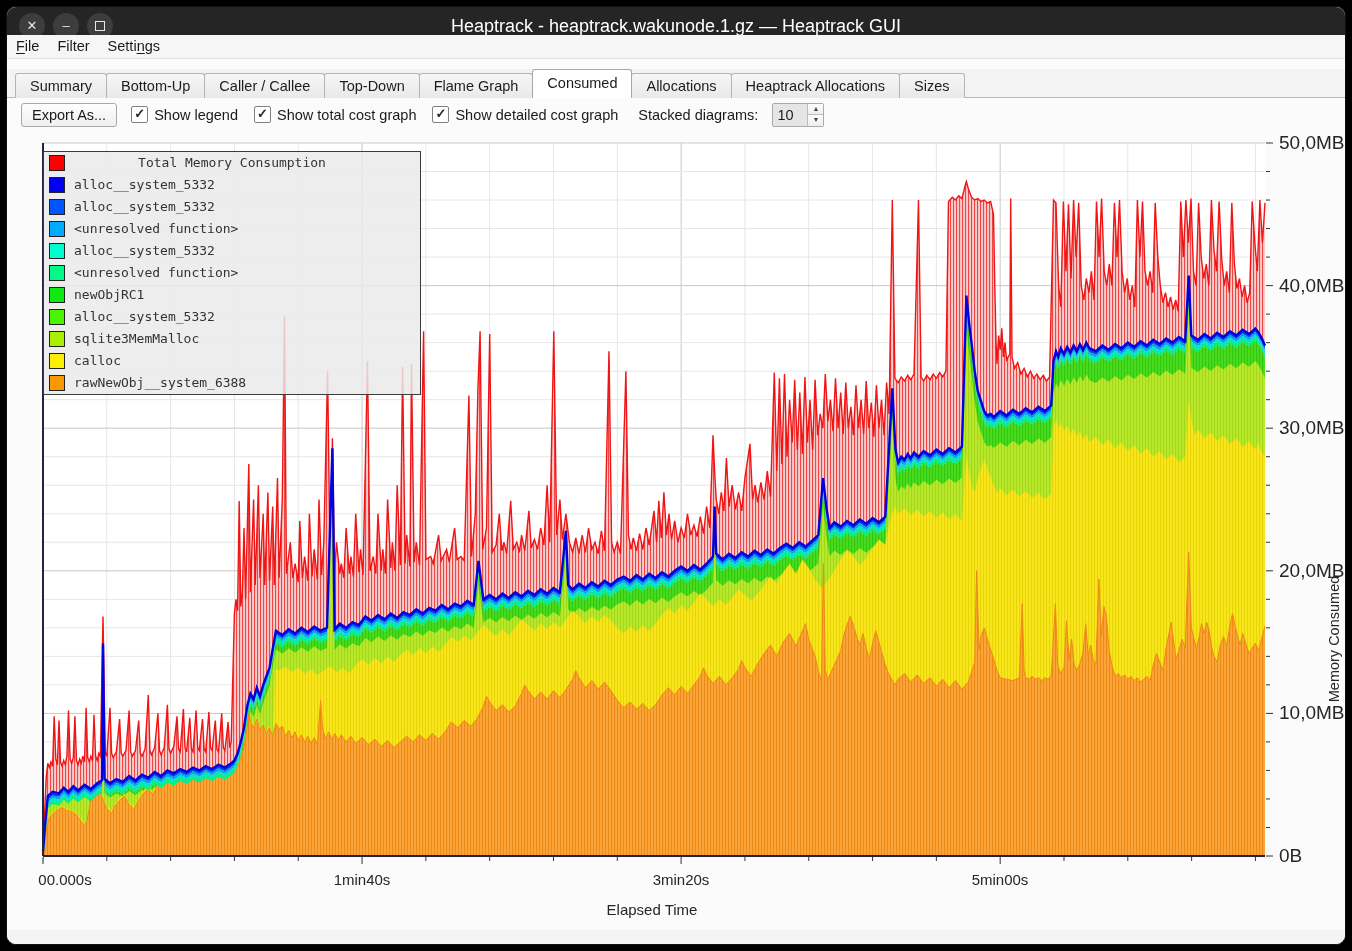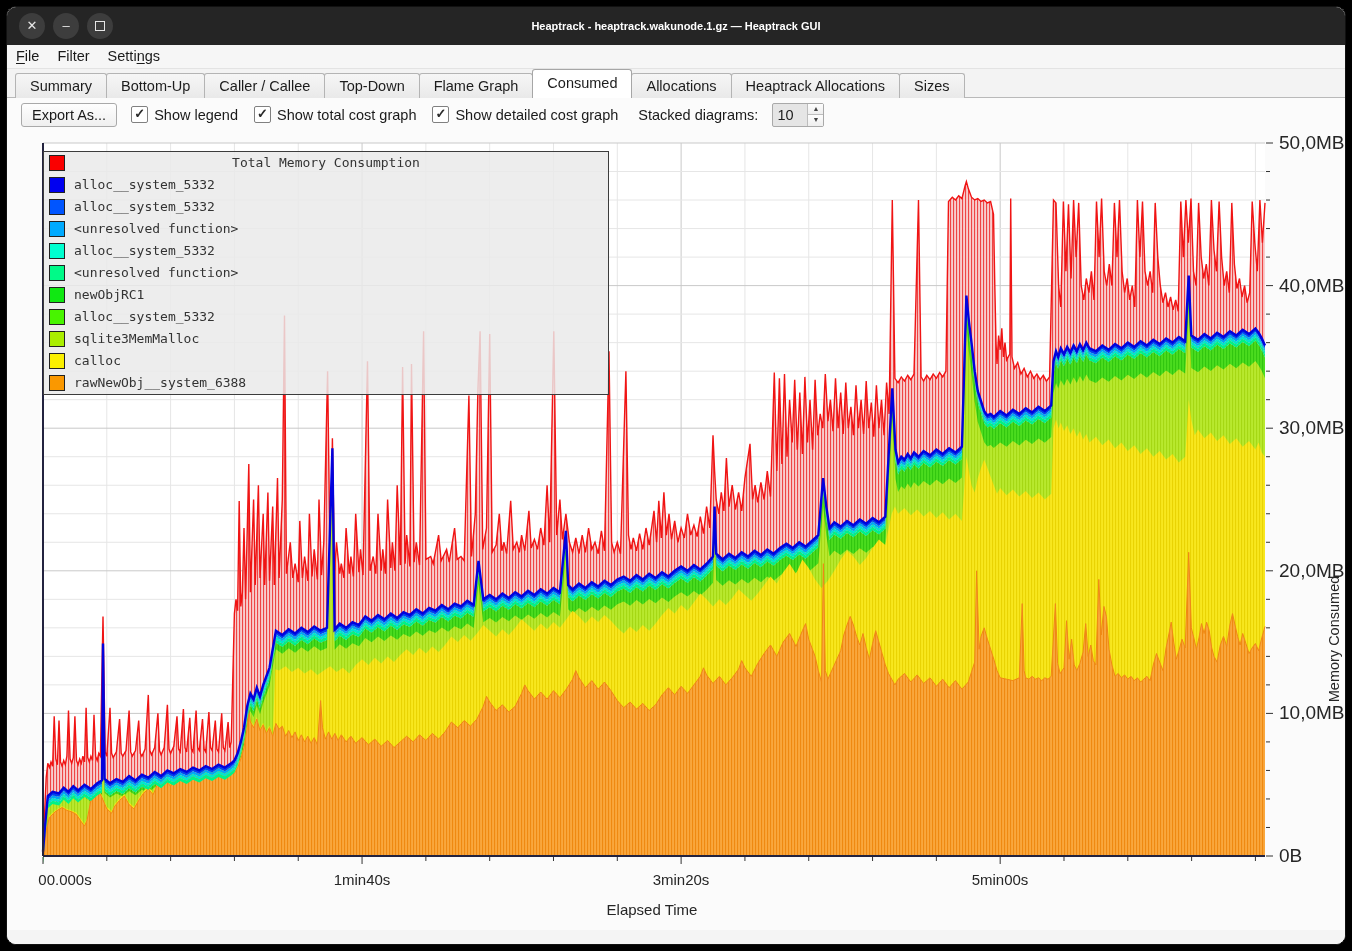--- a/index.html
+++ b/index.html
@@ -5,23 +5,23 @@
   html,body{margin:0;padding:0;background:#000;width:1352px;height:951px;overflow:hidden;
     font-family:"Liberation Sans",sans-serif;-webkit-font-smoothing:antialiased;}
   #window{position:absolute;left:6px;top:6px;width:1340px;height:939px;background:#fbfbfb;
     border-radius:10px;overflow:hidden;border:1px solid #111;box-sizing:border-box;}
   
   #titlebar{position:absolute;left:0;top:0;width:100%;height:38px;background:#252525;}
   .winbtn{position:absolute;top:6px;width:26px;height:26px;border-radius:50%;background:#3d3d3d;
     color:#e6e6e6;text-align:center;line-height:25px;font-size:13px;cursor:default;}
   .winbtn .sq{display:inline-block;width:8px;height:8px;border:1.4px solid #e6e6e6;margin-top:8px;}
   #win-title{position:absolute;left:0;right:0;top:0;height:38px;line-height:38px;text-align:center;
-    color:#fff;font-weight:bold;font-size:11px;}
-  
-  #menubar{position:absolute;left:0;top:38px;width:100%;height:24px;background:#f6f6f6;
+    color:#fff;font-weight:normal;font-size:18px;}
+  
+  #menubar{position:absolute;left:0;top:28px;width:100%;height:24px;background:#f6f6f6;
     border-bottom:1px solid #e3e3e3;box-sizing:border-box;}
   .menu-item{display:inline-block;height:24px;line-height:23px;padding:0 9px;font-size:14.5px;color:#1a1a1a;}
   .menu-item u{text-decoration:underline;text-underline-offset:2px;}
   
   #tabbar{position:absolute;left:0;top:62px;width:100%;height:29px;background:#f3f3f3;
     border-bottom:1px solid #b9b9b9;box-sizing:border-box;padding-left:8px;}
   .tab{display:inline-block;height:25px;line-height:25px;margin-top:3px;padding:0 14px;font-size:14.5px;
     color:#1c1c1c;background:linear-gradient(#f6f6f6,#e9e9e9);border:1px solid #b4b4b4;border-bottom:none;
     border-radius:3px 3px 0 0;margin-right:-1px;box-sizing:border-box;vertical-align:bottom;}
   .tab.active{background:#fff;height:29px;line-height:27px;margin-top:0;border-color:#a6a6a6;position:relative;z-index:2;}
@@ -40,21 +40,21 @@
     background:linear-gradient(#fdfdfd,#eee);}
   #spin-up{border-bottom:1px solid #bdbdbd;}
   
   #chart{position:absolute;left:0;top:124px;width:1352px;height:801px;background:#fbfbfb;}
   #chart svg{position:absolute;left:0;top:0;}
   .axis-label-y{position:absolute;font-size:19px;color:#262626;transform:translateY(-50%);}
   .axis-label-x{position:absolute;font-size:15px;color:#262626;transform:translateX(-50%);}
   #xaxis-title{position:absolute;font-size:15px;color:#262626;transform:translateX(-50%);}
   #yaxis-title{position:absolute;font-size:14.5px;color:#262626;transform:translate(-50%,-50%) rotate(-90deg);white-space:nowrap;}
   
-  #legend{position:absolute;left:36px;top:20px;width:566px;height:244px;background:rgba(233,233,233,0.84);
+  #legend{position:absolute;left:36px;top:20px;width:378px;height:244px;background:rgba(233,233,233,0.84);
     border:1px solid #3c3c3c;box-sizing:border-box;font-family:"DejaVu Sans Mono",monospace;font-size:13px;color:#333;}
   .lrow{position:relative;height:22px;line-height:22px;}
   .lswatch{position:absolute;left:5px;top:2.5px;width:16px;height:16px;border:1px solid #222;box-sizing:border-box;}
   .ltext{position:absolute;left:30px;white-space:pre;}
   .lrow.title .ltext{left:0;width:100%;text-align:center;}
   #bottomstrip{position:absolute;left:0;bottom:0;width:100%;height:14px;background:#f4f4f4;}
 </style>
 </head>
 <body>
 

